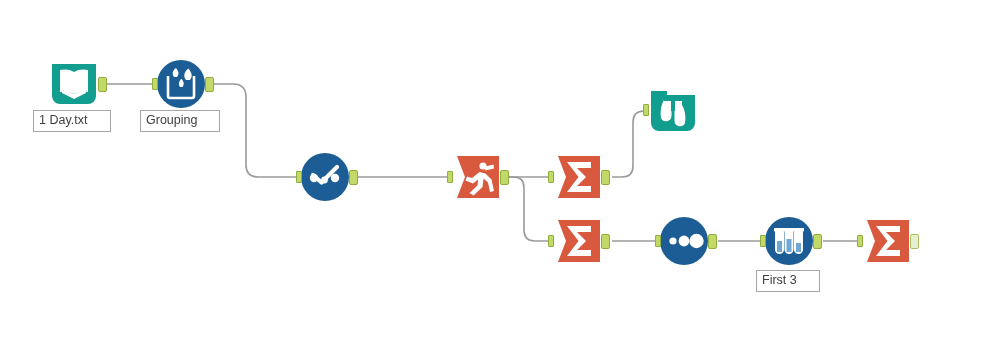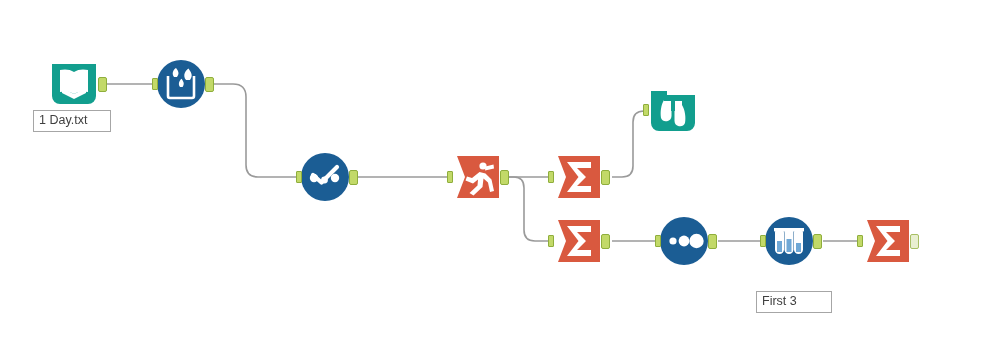--- a/index.html
+++ b/index.html
@@ -112,20 +112,21 @@
     <svg class="glyph" viewBox="0 0 52 52" xmlns="http://www.w3.org/2000/svg">
       <circle cx="26" cy="26" r="24" fill="#1b5d94"></circle>
       <path d="M13 18 L13 38 a2 2 0 0 0 2 2 h22 a2 2 0 0 0 2 -2 L39 18" fill="none" stroke="#ffffff" stroke-width="2.6"></path>
       <path d="M19 19 c -3 -4, 0 -8, 2 -9 c 2 3, 4 5, 1 9 z" fill="#ffffff"></path>
       <path d="M31 22 c -4 -5, 0 -10, 2.5 -11.5 c 2.5 4, 5 6.5, 1.5 11.5 z" fill="#ffffff"></path>
       <path d="M25 29 c -2.6 -3.4, 0 -7, 1.6 -8.2 c 1.7 2.8, 3.3 4.6, 1 8.2 z" fill="#ffffff"></path>
     </svg>
     <div class="anchor stub" style="left:-3px; top:20px;"></div>
     <div class="anchor" style="left:50px; top:19px;"></div>
   </div>
+  <div class="nodelabel" style="left:140px; top:110px; width:80px;">Grouping</div>
 
   <div class="node" style="left:299px; top:151px;">
     <svg class="glyph" viewBox="0 0 52 52" xmlns="http://www.w3.org/2000/svg">
       <circle cx="26" cy="26" r="24" fill="#1b5d94"></circle>
       <circle cx="15" cy="27" r="4.2" fill="#ffffff"></circle>
       <circle cx="25.5" cy="29" r="3.4" fill="#ffffff"></circle>
       <circle cx="36" cy="27" r="4.2" fill="#ffffff"></circle>
       <path d="M14 24 L 22.5 31.5 L 38 16" fill="none" stroke="#ffffff" stroke-width="4.2" stroke-linecap="round" stroke-linejoin="round"></path>
     </svg>
     <div class="anchor stub" style="left:-3px; top:20px;"></div>
@@ -190,21 +191,21 @@
       <rect x="11" y="13" width="11" height="3.4" fill="#ffffff"></rect>
       <rect x="20.5" y="13" width="11" height="3.4" fill="#ffffff"></rect>
       <rect x="30" y="13" width="11" height="3.4" fill="#ffffff"></rect>
       <rect x="14" y="26" width="5" height="11" fill="#6fa8d6"></rect>
       <rect x="23.5" y="24" width="5" height="13" fill="#6fa8d6"></rect>
       <rect x="33" y="28" width="5" height="9" fill="#6fa8d6"></rect>
     </svg>
     <div class="anchor stub" style="left:-3px; top:20px;"></div>
     <div class="anchor" style="left:50px; top:19px;"></div>
   </div>
-  <div class="nodelabel" style="left:756px; top:270px; width:76px;margin-top:21px;">First 3</div>
+  <div class="nodelabel" style="left:756px; top:270px; width:64px;">First 3</div>
 
   <div class="node" style="left:862px; top:215px;">
     <svg class="glyph" viewBox="0 0 52 52" xmlns="http://www.w3.org/2000/svg">
       <path d="M5 5 L 47 5 L 47 47 L 5 47 L 13 26 Z" fill="#d9593f"></path>
       <path d="M14 11 L 38 11 L 38 17 L 24 17 L 33 26 L 24 35 L 38 35 L 38 41 L 14 41 L 25.5 26 Z" fill="#ffffff"></path>
     </svg>
     <div class="anchor stub" style="left:-5px; top:20px;"></div>
     <div class="anchor hollow" style="left:48px; top:19px;"></div>
   </div>
 

